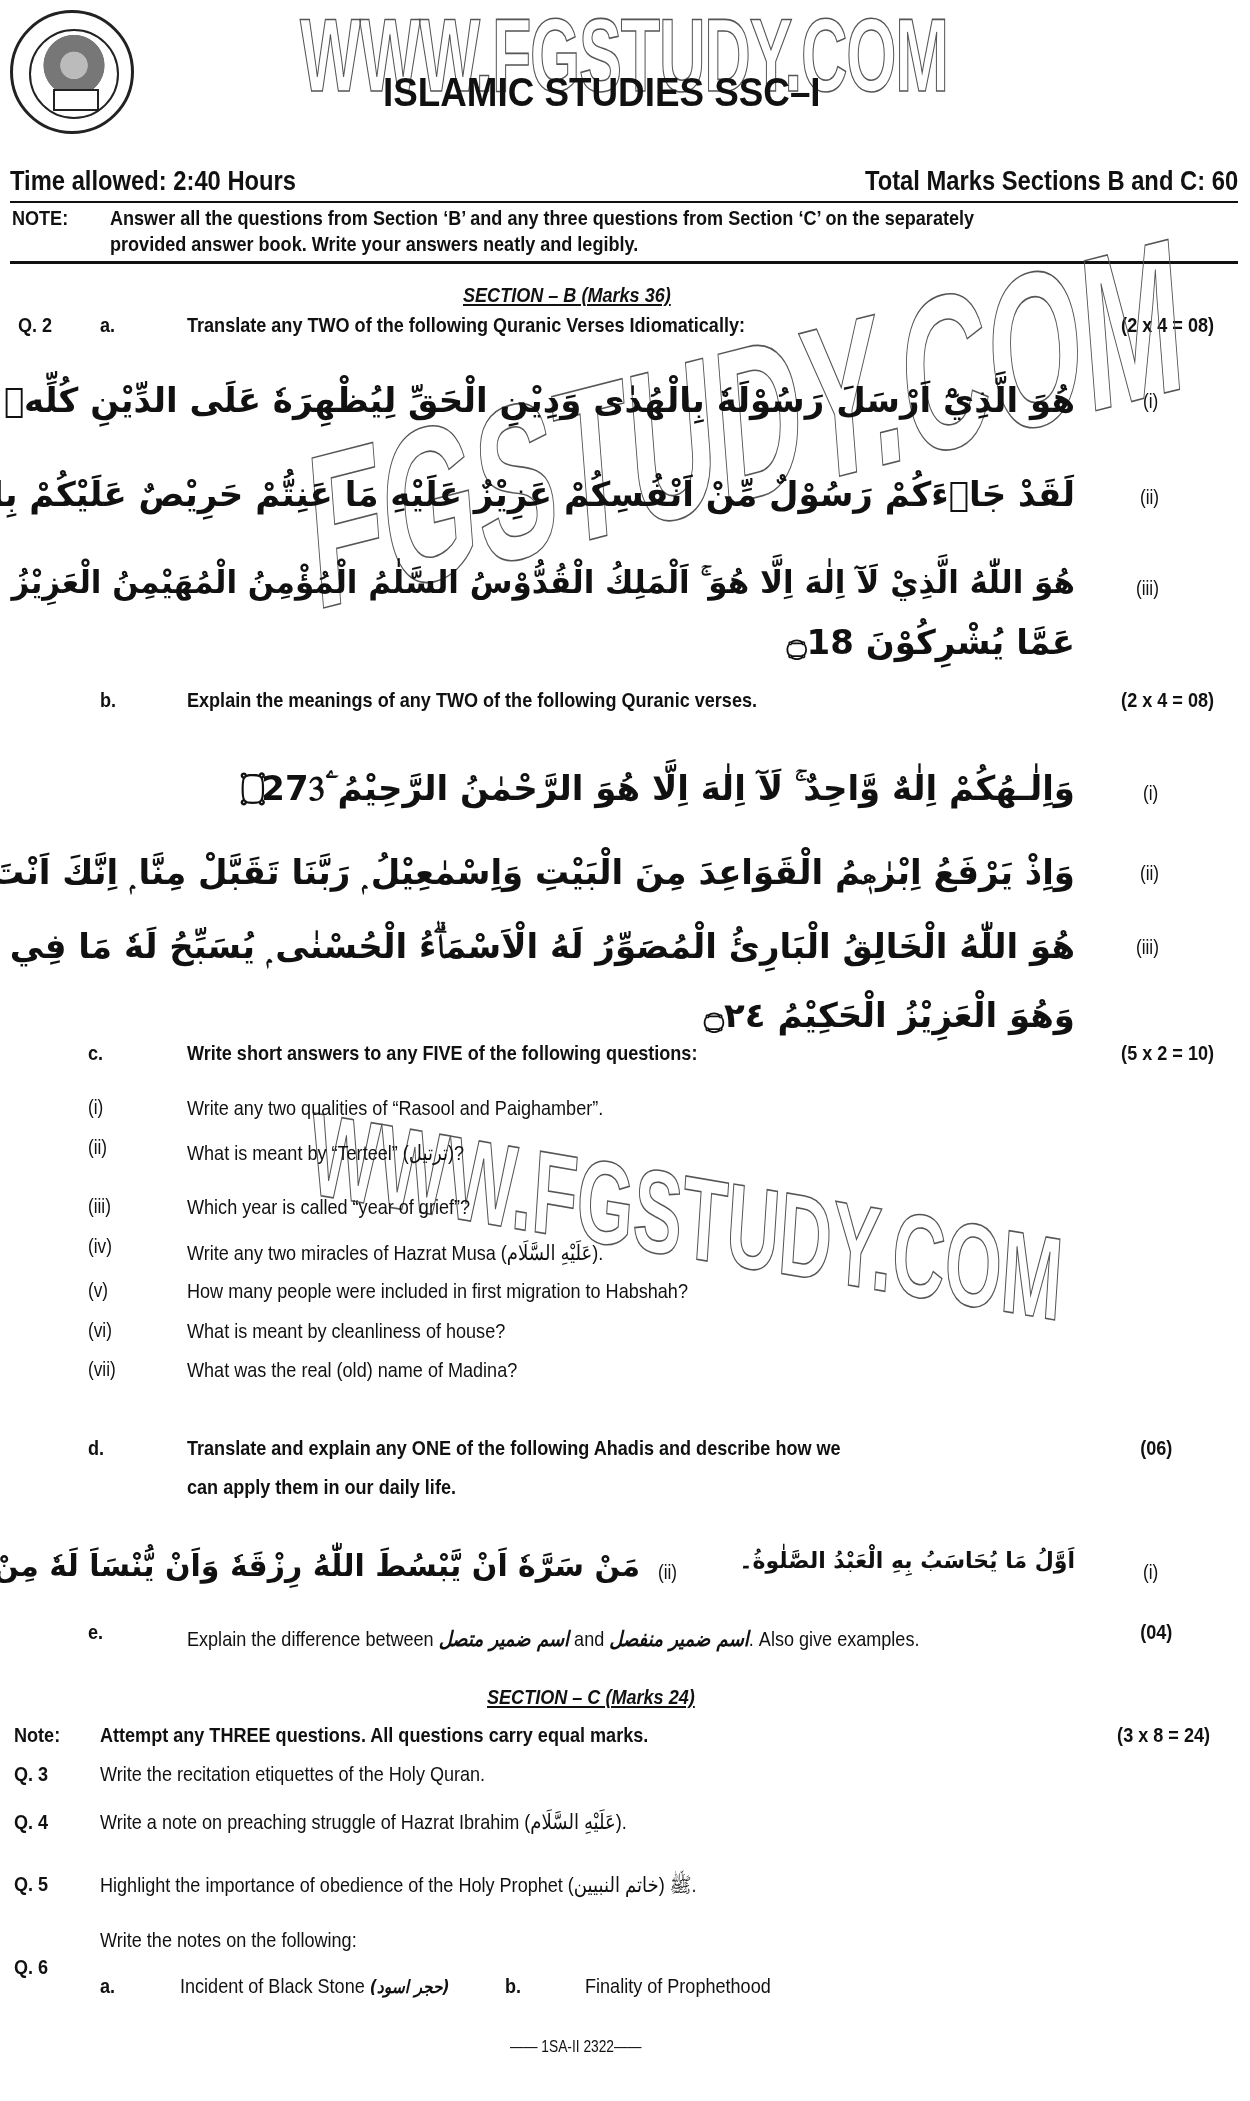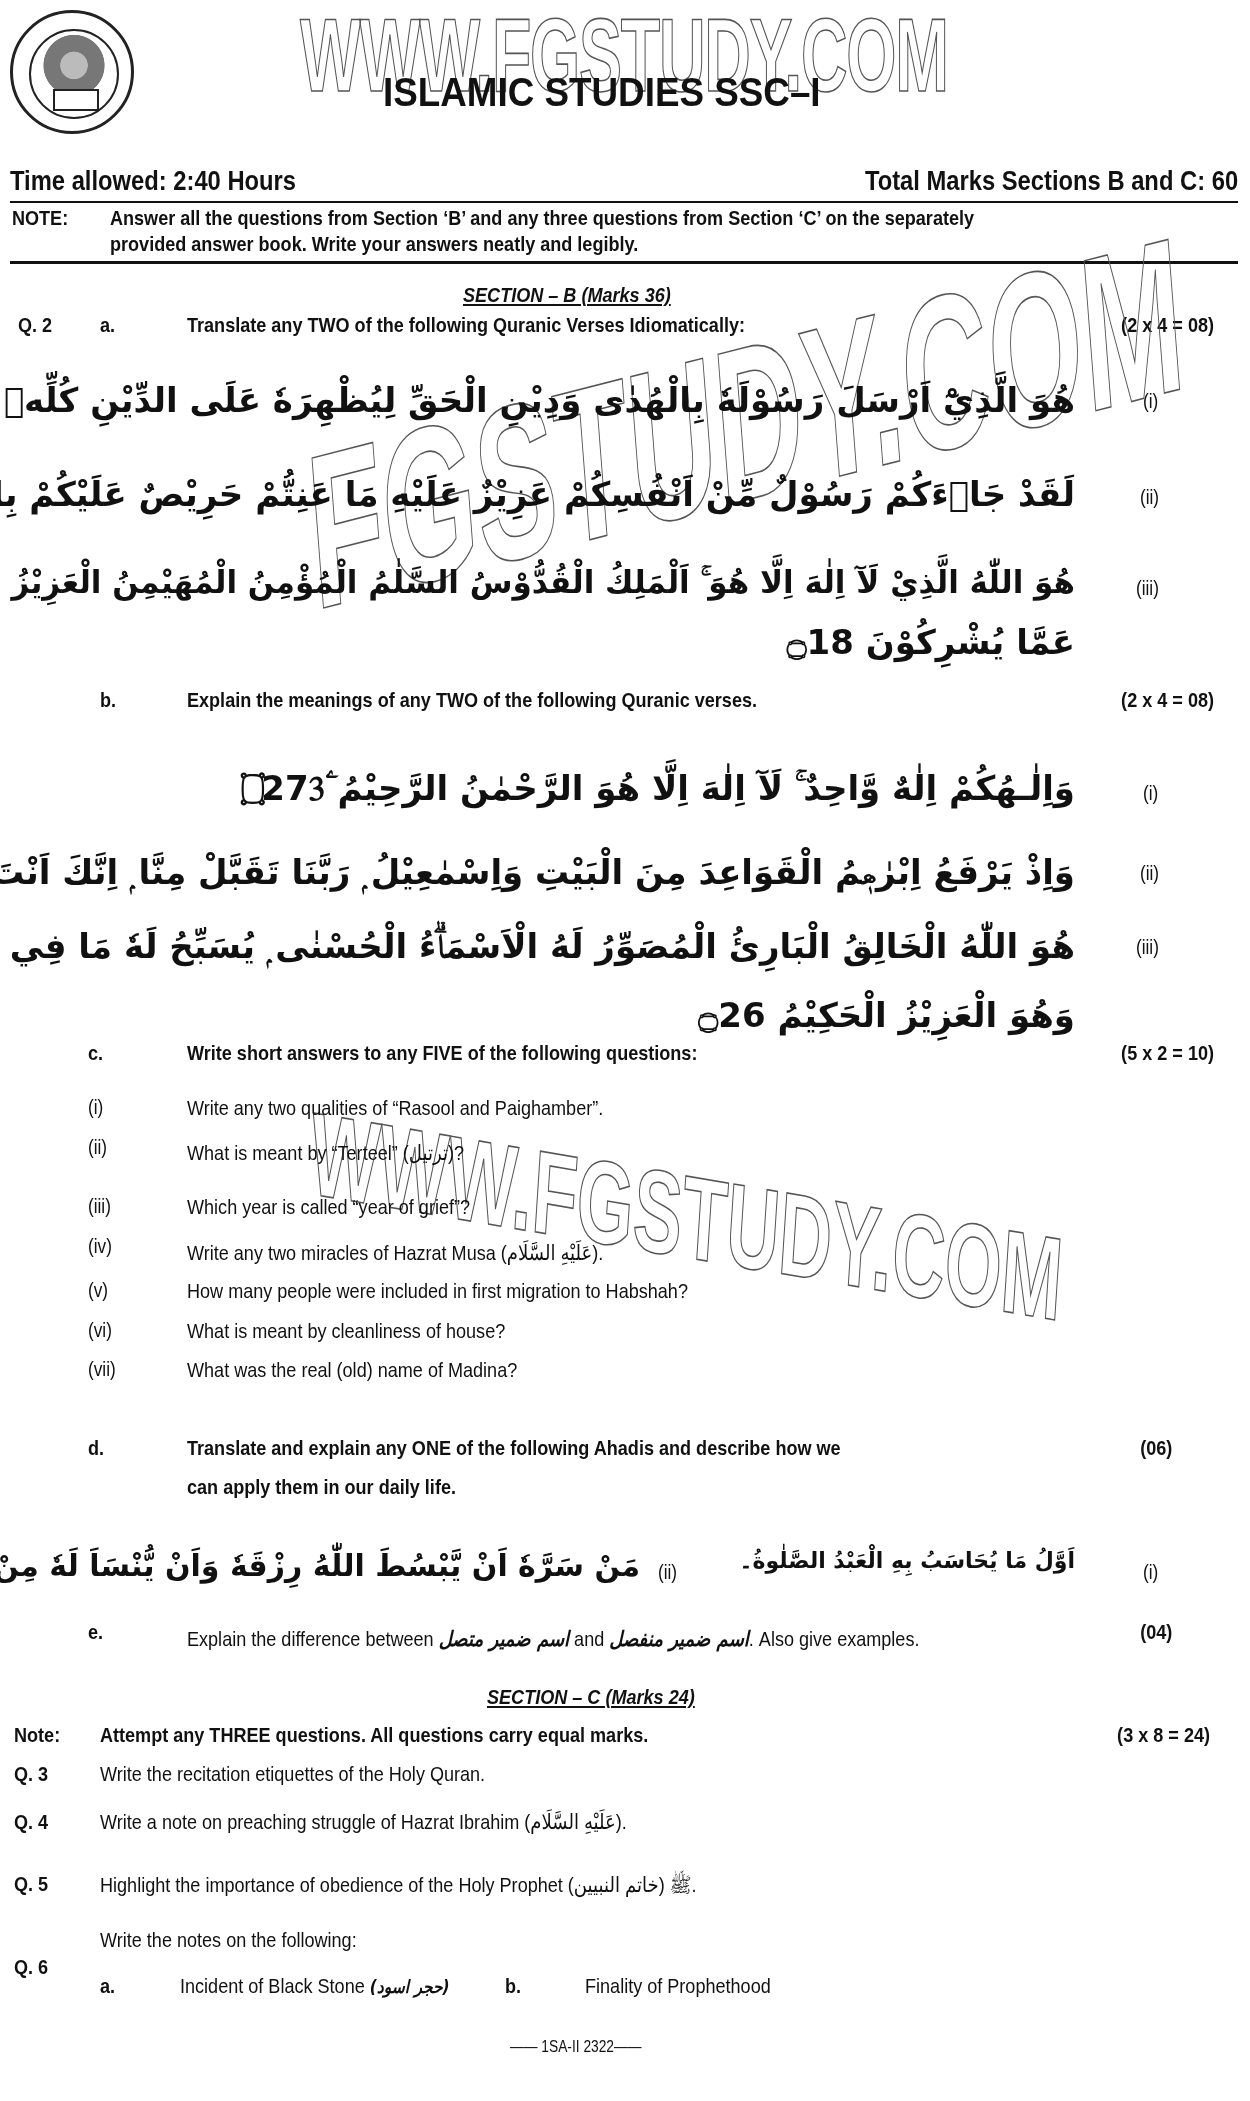--- a/index.html
+++ b/index.html
@@ -63,21 +63,21 @@
 <div class="abs enb" style="left:187px; top:688px;">Explain the meanings of any TWO of the following Quranic verses.</div>
 <div class="abs marks" style="right:36px; top:688px;">(2 x 4 = 08)</div>
 
 <div class="abs ar" style="right:175px; top:768px; width:700px;">وَاِلٰـهُكُمْ اِلٰهٌ وَّاحِدٌ ۚ لَآ اِلٰهَ اِلَّا هُوَ الرَّحْمٰنُ الرَّحِيْمُ ۝273ۧ</div>
 <div class="abs roman" style="left:1143px; top:782px;">(i)</div>
 
 <div class="abs ar" style="right:175px; top:852px; width:1000px;">وَاِذْ يَرْفَعُ اِبْرٰھٖمُ الْقَوَاعِدَ مِنَ الْبَيْتِ وَاِسْمٰعِيْلُ ۭ رَبَّنَا تَقَبَّلْ مِنَّا ۭ اِنَّكَ اَنْتَ السَّمِيْعُ الْعَلِيْمُ ۝١٢٧</div>
 <div class="abs roman" style="left:1140px; top:862px;">(ii)</div>
 
 <div class="abs ar" style="right:175px; top:926px; width:1050px;">هُوَ اللّٰهُ الْخَالِقُ الْبَارِئُ الْمُصَوِّرُ لَهُ الْاَسْمَاۗءُ الْحُسْنٰى ۭ يُسَبِّحُ لَهٗ مَا فِي السَّمٰوٰتِ وَالْاَرْضِ ۚ</div>
-<div class="abs ar" style="right:175px; top:995px; width:400px;">وَهُوَ الْعَزِيْزُ الْحَكِيْمُ ۝26</div>
+<div class="abs ar" style="right:175px; top:995px; width:400px;">وَهُوَ الْعَزِيْزُ الْحَكِيْمُ ۝٢٤</div>
 <div class="abs roman" style="left:1136px; top:936px;">(iii)</div>
 
 <div class="abs enb" style="left:88px; top:1041px;">c.</div>
 <div class="abs enb" style="left:187px; top:1041px;">Write short answers to any FIVE of the following questions:</div>
 <div class="abs marks" style="right:36px; top:1041px;">(5 x 2 = 10)</div>
 
 <div class="wm" style="left:315px; top:1085px; font-size:118px; transform:scaleX(0.62) rotate(6deg); transform-origin:left top;">WWW.FGSTUDY.COM</div>
 
 <div class="abs roman" style="left:88px; top:1096px;">(i)</div>
 <div class="abs en" style="left:187px; top:1096px;">Write any two qualities of “Rasool and Paighamber”.</div>

